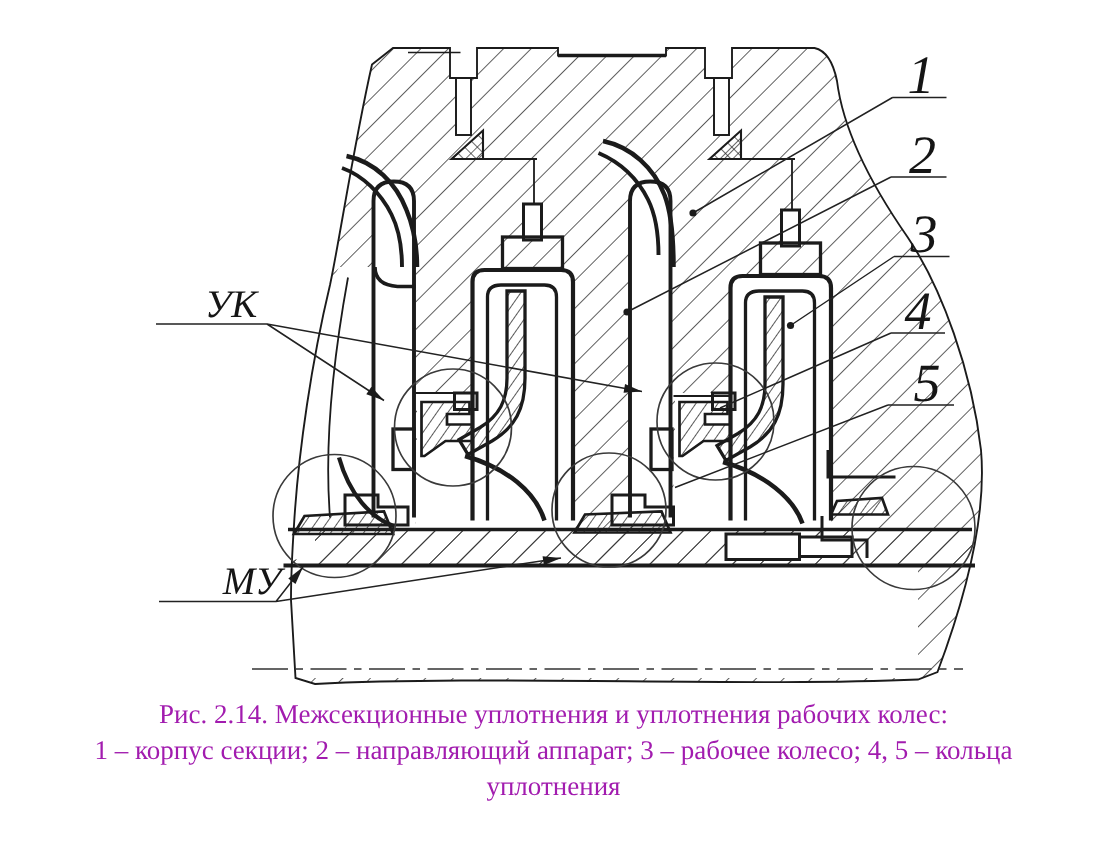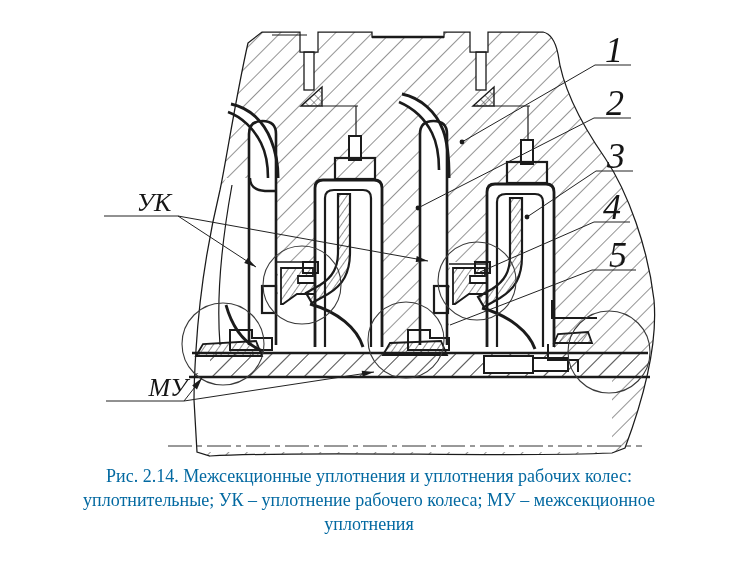--- a/index.html
+++ b/index.html
@@ -1,19 +1,19 @@
 <!DOCTYPE html>
 <html><head>
 <meta charset="utf-8">
 <style>
   html,body{margin:0;padding:0;background:#fff;width:738px;height:576px;overflow:hidden;}
   #page{position:relative;width:738px;height:576px;background:#fff;font-family:"Liberation Serif",serif;color:#111;}
   #drawing{position:absolute;left:0;top:0;}
   #caption{position:absolute;left:0;top:464px;width:738px;text-align:center;
-           font-size:18px;line-height:24px;color:#0369a1;}
+           font-size:18px;line-height:24px;color:#a21caf;}
   #caption .cap-line{white-space:nowrap;}
   .ann-text{font-family:"Liberation Serif",serif;font-style:italic;fill:#151515;}
 </style>
 </head>
 <body>
 
 <div id="page">
 
 <svg id="drawing" width="738" height="576" viewBox="0 0 738 576" xmlns="http://www.w3.org/2000/svg">
   <defs>
@@ -183,17 +183,17 @@
     <text class="ann-text" x="614" y="62" font-size="36" text-anchor="middle">1</text>
     <text class="ann-text" x="615" y="115" font-size="36" text-anchor="middle">2</text>
     <text class="ann-text" x="616" y="168" font-size="36" text-anchor="middle">3</text>
     <text class="ann-text" x="612" y="219" font-size="36" text-anchor="middle">4</text>
     <text class="ann-text" x="618" y="267" font-size="36" text-anchor="middle">5</text>
   </g>
 </svg>
 
 <div id="caption">
   <div class="cap-line">Рис. 2.14. Межсекционные уплотнения и уплотнения рабочих колес:</div>
-  <div class="cap-line">уплотнительные; УК – уплотнение рабочего колеса; МУ – межсекционное</div>
+  <div class="cap-line">1 – корпус секции; 2 – направляющий аппарат; 3 – рабочее колесо; 4, 5 – кольца</div>
   <div class="cap-line">уплотнения</div>
 </div>
 
 </div>
 
 </body></html>

